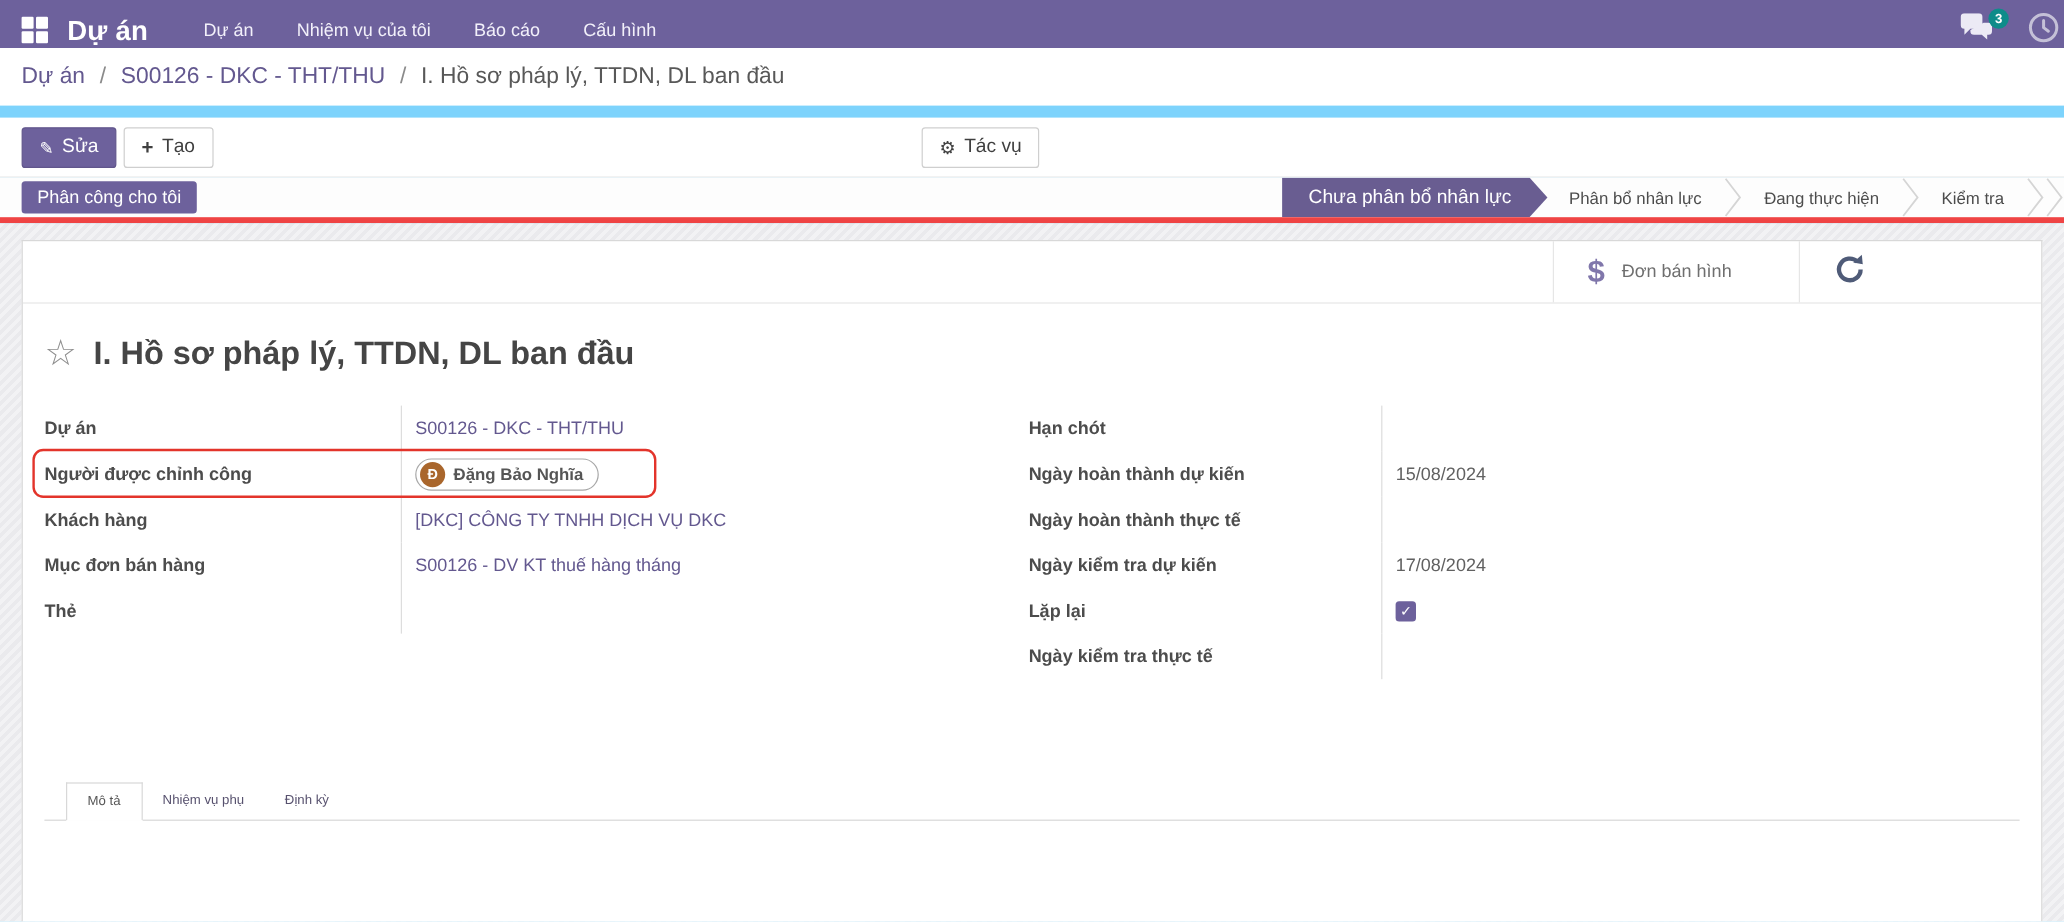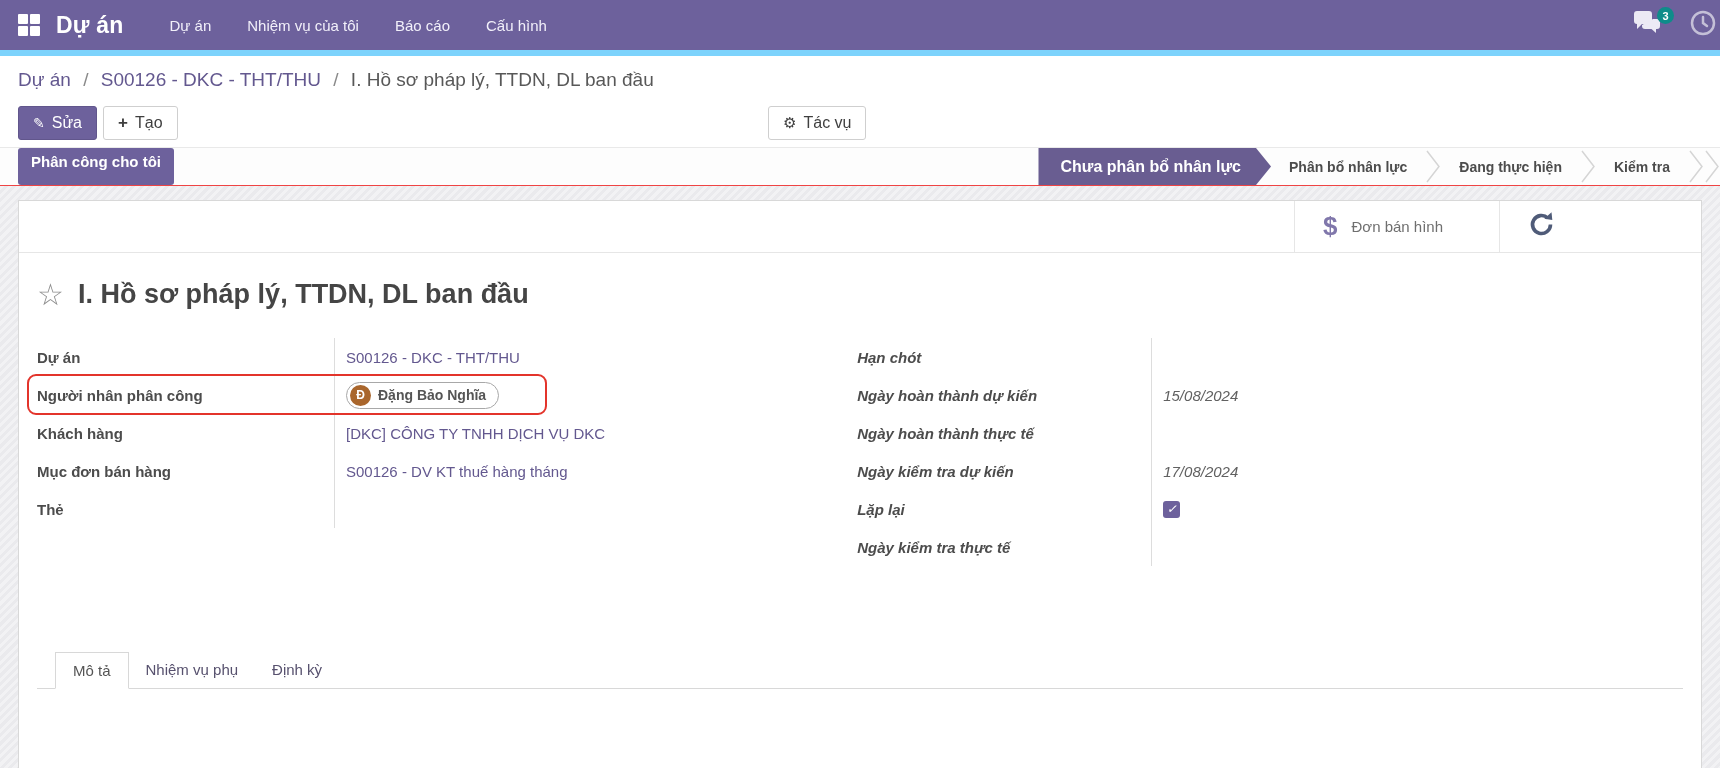--- a/index.html
+++ b/index.html
@@ -12,38 +12,38 @@
   .apps-icon span { background:#ffffff; border-radius:1px; }
   .brand { font-size:23px; font-weight:bold; margin-left:16px; margin-right:28px; letter-spacing:.2px; }
   .nav-menu { display:flex; align-items:center; height:100%; }
   .nav-item { padding:0 18px; height:100%; display:flex; align-items:center; font-size:15px; color:#f2f0fa; cursor:pointer; }
   .nav-right { margin-left:auto; display:flex; align-items:center; height:100%; }
   .nav-icon-btn { position:relative; height:100%; display:flex; align-items:center; padding:0 14px; cursor:pointer; }
   .badge { position:absolute; top:7px; right:2px; min-width:17px; height:17px; border-radius:9px; background:#0e8c8a; color:#fff; font-size:11px; font-weight:bold; display:flex; align-items:center; justify-content:center; padding:0 4px; }
   .clock-wrap { padding-right:4px; }
 
   
-  .breadcrumb-row { position:absolute; top:56px; left:0; width:100%; height:48px; background:#fff; display:flex; align-items:center; padding-left:18px; }
+  .breadcrumb-row { position:absolute; top:40px; left:0; width:100%; height:48px; background:#fff; display:flex; align-items:center; padding-left:18px; }
   .breadcrumb { font-size:19px; }
   .bc-link { color:#63588f; cursor:pointer; }
   .bc-sep { color:#8a8a8a; margin:0 7px; }
   .bc-current { color:#585858; }
 
   
   .btn-row { position:absolute; top:98px; left:0; width:100%; height:50px; background:#fff; display:flex; align-items:center; padding:0 18px; border-bottom:1px solid #e9e9e9; }
   .btn { height:34px; display:inline-flex; align-items:center; gap:7px; font-size:16px; padding:0 14px; border-radius:3px; cursor:pointer; }
   .btn-primary { background:#6d619c; border:1px solid #61568c; color:#fff; }
   .btn-default { background:#fff; border:1px solid #cfcfcf; color:#3f3f3f; margin-left:6px; }
   .btn-icon { font-size:14px; }
   .btn-plus { font-weight:bold; font-size:17px; }
   .action-btn-wrap { position:absolute; left:768px; }
   .gear-glyph { font-size:15px; color:#3f3f3f; }
 
   
-  .filter-row { position:absolute; top:148px; left:0; width:100%; height:38px; background:#fdfdfd; display:flex; border-bottom:1px solid #ef4444;font-weight:bold; }
+  .filter-row { position:absolute; top:148px; left:0; width:100%; height:38px; background:#fdfdfd; display:flex; align-items:center; border-bottom:5px solid #ef4444; }
   .filter-tag { margin-left:18px; background:#6d619c; color:#fff; font-size:15px; padding:5px 13px; border-radius:3px; cursor:pointer; }
   .statusbar { margin-left:auto; display:flex; align-items:stretch; height:100%; }
   .stage-active { background:#695d91; color:#fff; font-size:16px; display:flex; align-items:center; padding:0 30px 0 22px; clip-path:polygon(0 0, calc(100% - 15px) 0, 100% 50%, calc(100% - 15px) 100%, 0 100%); cursor:pointer; }
   .stage { color:#4c4c4c; font-size:14px; display:flex; align-items:center; padding:0 18px; cursor:pointer; }
   .chev { display:flex; align-items:center; }
 
   
   .sheet-bg { position:absolute; top:186px; left:0; width:100%; height:582px;
     background:repeating-linear-gradient(135deg, #f2f2f4 0px, #f2f2f4 3px, #eaeaed 3px, #eaeaed 6px); }
   .card { position:absolute; top:200px; left:18px; width:1684px; height:568px; background:#fff; border:1px solid #d8d8d8; border-bottom:none; }
@@ -54,39 +54,39 @@
   .stat-label { font-size:15px; color:#6f6f6f; }
   .refresh-btn { border-left:1px solid #e6e6e6; width:202px; display:flex; align-items:center; padding-left:28px; cursor:pointer; }
 
   .sheet { padding:26px 18px 0 18px; }
   .title-row { display:flex; align-items:center; gap:14px; margin-bottom:28px; }
   .star { font-size:30px; color:#8f8f8f; cursor:pointer; line-height:1; }
   .task-title { font-size:27px; font-weight:bold; color:#454545; }
 
   .fields { display:flex; }
   .col-left { width:804px; position:relative; }
-  .col-right { width:836px; margin-left:26px;font-style:italic; }
+  .col-right { width:836px; margin-left:26px; }
   .frow { display:flex; height:38px; align-items:center; }
   .flabel { font-size:15px; font-weight:bold; color:#4c4c4c; }
   .col-left .flabel { width:297px; }
   .col-right .flabel { width:294px; }
   .fvalue { flex:1; align-self:stretch; display:flex; align-items:center; border-left:1px solid #ddd; padding-left:11px; font-size:15px; }
   .link-val { color:#63588f; cursor:pointer; }
   .muted-val { color:#616161; }
   .light-link { color:#8d82bd; cursor:pointer; }
 
   .assignee-tag { display:inline-flex; align-items:center; border:1px solid #a8a8a8; border-radius:14px; padding:2px 12px 2px 3px; gap:7px; background:#fff; cursor:pointer; }
   .avatar { width:21px; height:21px; border-radius:50%; background:#a9662c; color:#fff; font-size:12px; font-weight:bold; display:flex; align-items:center; justify-content:center; }
   .tag-name { font-size:14px; font-weight:bold; color:#555; }
   .highlight-box { position:absolute; left:-10px; top:36px; width:520px; height:41px; border:2px solid #e3342b; border-radius:9px; pointer-events:none; }
 
   .checkbox { width:17px; height:17px; background:#6d619c; border-radius:3px; color:#fff; font-size:12px; display:flex; align-items:center; justify-content:center; cursor:pointer; }
 
   .tabs-row { margin-top:86px; display:flex; border-bottom:1px solid #d8d8d8; padding-left:18px; }
-  .tab { font-size:15px; padding:9px 17px; margin-bottom:-1px; cursor:pointer; color:#57516e; }
+  .tab { font-size:11px; padding:9px 17px; margin-bottom:-1px; cursor:pointer; color:#57516e; }
   .tab-active { background:#fff; border:1px solid #d8d8d8; border-bottom:1px solid #fff; color:#555; }
 </style>
 </head>
 <body>
 
 <div class="screen">
 
   <div class="navbar">
     <div class="apps-icon">
       <span></span>
@@ -208,21 +208,21 @@
       <div class="fields">
 
         <div class="col-left">
           <div class="frow">
             <div class="flabel">Dự án</div>
             <div class="fvalue">
                 <span class="link-val">S00126 - DKC - THT/THU</span>
               </div>
           </div>
           <div class="frow">
-            <div class="flabel">Người nhân phân công</div>
+            <div class="flabel">Người được chỉnh công</div>
             <div class="fvalue">
               <span class="assignee-tag">
                 <span class="avatar">Đ</span>
                 <span class="tag-name">Đặng Bảo Nghĩa</span>
               </span>
             </div>
           </div>
           <div class="frow">
             <div class="flabel">Khách hàng</div>
             <div class="fvalue">

